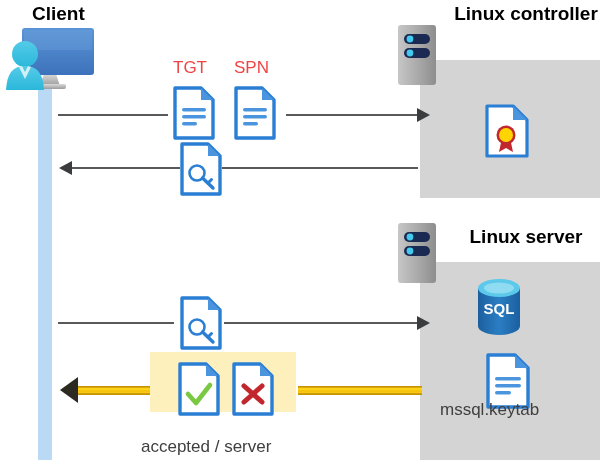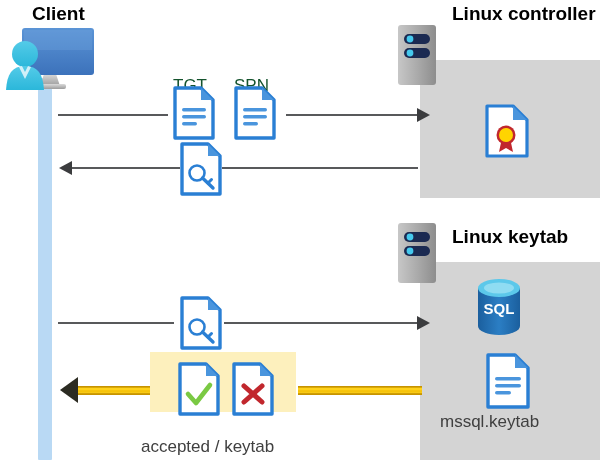--- a/index.html
+++ b/index.html
@@ -1,33 +1,33 @@
 <!DOCTYPE html>
 <html><head>
 <meta charset="utf-8">
 <style>
   html,body{margin:0;padding:0;background:#ffffff;}
   body{width:600px;height:468px;position:relative;overflow:hidden;
        font-family:"Liberation Sans","DejaVu Sans",sans-serif;}
   .abs{position:absolute;}
-  .title{font-weight:bold;color:#000000;font-size:19px;line-height:23px;}
+  .title{font-weight:bold;color:#000000;font-size:19px;line-height:23px;text-align:center;}
   .panel{background:#d4d4d4;}
   .lifeline{background:#b9d9f4;border-radius:1px;}
   .line{background:#58595b;height:2px;}
   .arrowR{width:0;height:0;border-top:7px solid transparent;
           border-bottom:7px solid transparent;border-left:13px solid #3b3c3e;}
   .arrowL{width:0;height:0;border-top:7px solid transparent;
           border-bottom:7px solid transparent;border-right:13px solid #3b3c3e;}
   .goldbar{height:9px;background:linear-gradient(to bottom,#c79400 0%,#c79400 14%,#ffd21a 22%,#ffd21a 45%,#f0b800 55%,#ffd21a 70%,#c79400 86%,#c79400 100%);}
   .goldhead{width:0;height:0;border-top:13px solid transparent;
             border-bottom:13px solid transparent;border-right:18px solid #2c2b22;}
   .hlbox{background:#fdf0bd;}
   .caption{font-size:17px;color:#404040;}
   .keytab-label{font-size:17px;color:#404040;}
-  .doclabel{font-size:17px;color:#14532d;margin-top:18px;}
+  .doclabel{font-size:17px;color:#ef4444;}
   svg{display:block;overflow:visible;}
 </style>
 </head>
 <body>
 
 <div class="abs panel" style="left:420px;top:60px;width:180px;height:138px;"></div>
 <div class="abs panel" style="left:420px;top:262px;width:180px;height:198px;"></div>
 
 <div class="abs lifeline" style="left:38px;top:78px;width:14px;height:382px;"></div>
 
@@ -82,21 +82,21 @@
 <div class="abs" style="left:398px;top:223px;width:38px;height:60px;">
   <svg width="38" height="60" viewBox="0 0 38 60">
     <rect x="0" y="0" width="38" height="60" rx="3" fill="url(#twr)"></rect>
     <rect x="6" y="9" width="26" height="10" rx="5" fill="#1b2a52"></rect>
     <circle cx="12" cy="14" r="3.4" fill="#45c9ee"></circle>
     <rect x="6" y="23" width="26" height="10" rx="5" fill="#1b2a52"></rect>
     <circle cx="12" cy="28" r="3.4" fill="#45c9ee"></circle>
   </svg>
 </div>
 <div class="abs title" style="left:452px;top:225px;width:148px;">
-  <span>Linux keytab</span>
+  <span>Linux server</span>
 </div>
 
 <div class="abs line" style="left:58px;top:114px;width:110px;"></div>
 <div class="abs line" style="left:286px;top:114px;width:132px;"></div>
 <div class="abs arrowR" style="left:417px;top:108px;"></div>
 
 <div class="abs doclabel" style="left:173px;top:58px;">TGT</div>
 <div class="abs doclabel" style="left:234px;top:58px;">SPN</div>
 
 <div class="abs" style="left:173px;top:86px;width:42px;height:54px;">
@@ -176,21 +176,21 @@
 <div class="abs" style="left:486px;top:353px;width:44px;height:56px;">
   <svg width="44" height="56" viewBox="0 0 44 56">
     <path d="M2 2 h27 l13 13 v39 h-40 z" fill="#ffffff" stroke="#2a7fd4" stroke-width="3.4" stroke-linejoin="round"></path>
     <path d="M29 2 l13 13 h-13 z" fill="#4a95dd"></path>
     <rect x="9" y="24" width="26" height="3.6" rx="1.8" fill="#4a95dd"></rect>
     <rect x="9" y="31" width="26" height="3.6" rx="1.8" fill="#4a95dd"></rect>
     <rect x="9" y="38" width="16" height="3.6" rx="1.8" fill="#4a95dd"></rect>
   </svg>
 </div>
 
-<div class="abs keytab-label" style="left:440px;top:412px;">mssql.keytab</div>
+<div class="abs keytab-label" style="left:440px;top:400px;">mssql.keytab</div>
 
 <div class="abs goldbar" style="left:298px;top:386px;width:124px;"></div>
 <div class="abs goldbar" style="left:78px;top:386px;width:76px;"></div>
 <div class="abs goldhead" style="left:60px;top:377px;"></div>
 
 <div class="abs hlbox" style="left:150px;top:352px;width:146px;height:60px;"></div>
 
 <div class="abs" style="left:178px;top:362px;width:42px;height:54px;">
   <svg width="42" height="54" viewBox="0 0 42 54">
     <path d="M2 2 h26 l12 12 v38 h-38 z" fill="#ffffff" stroke="#2a7fd4" stroke-width="3.4" stroke-linejoin="round"></path>
@@ -200,13 +200,13 @@
 </div>
 
 <div class="abs" style="left:232px;top:362px;width:42px;height:54px;">
   <svg width="42" height="54" viewBox="0 0 42 54">
     <path d="M2 2 h26 l12 12 v38 h-38 z" fill="#ffffff" stroke="#2a7fd4" stroke-width="3.4" stroke-linejoin="round"></path>
     <path d="M28 2 l12 12 h-12 z" fill="#4a95dd"></path>
     <path d="M12 24 L30 40 M30 24 L12 40" fill="none" stroke="#c1272d" stroke-width="5" stroke-linecap="round"></path>
   </svg>
 </div>
 
-<div class="abs caption" style="left:141px;top:437px;">accepted / keytab</div>
+<div class="abs caption" style="left:141px;top:437px;">accepted / server</div>
 
 </body></html>

